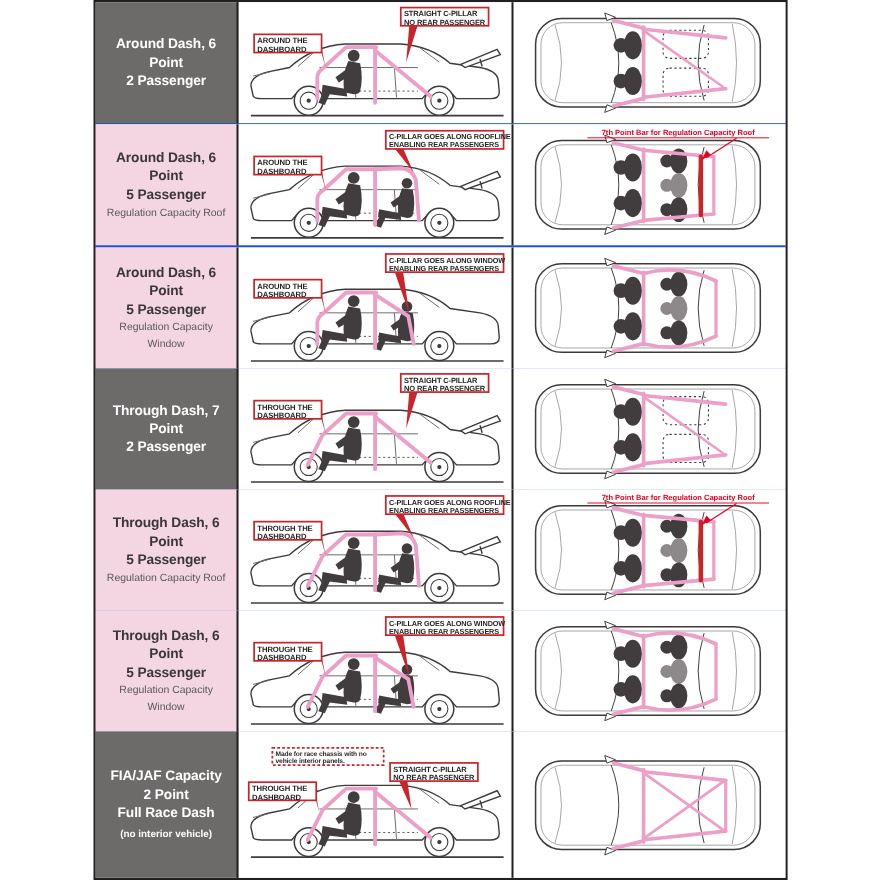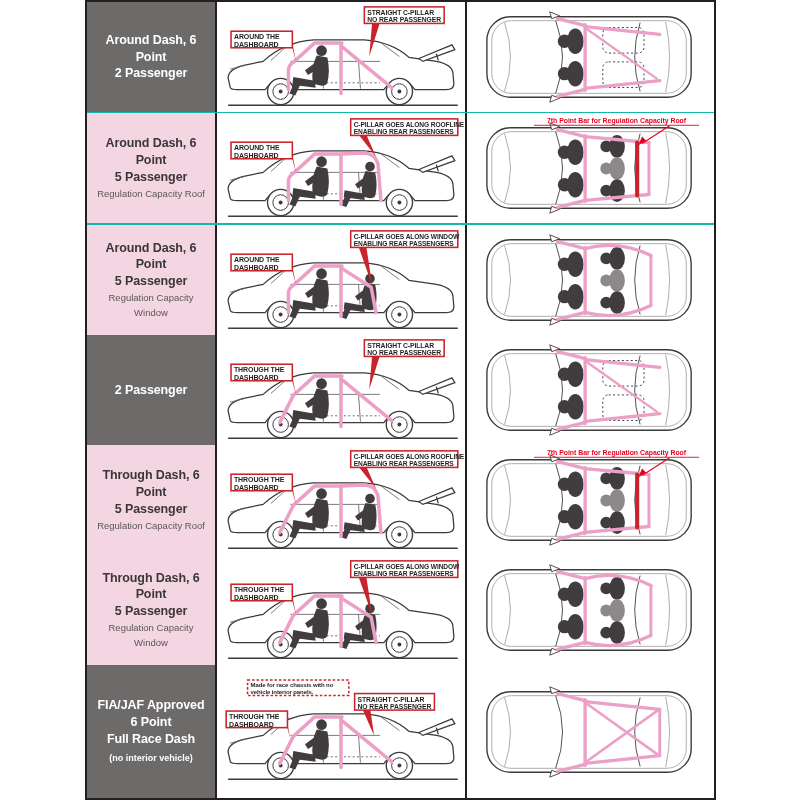--- a/index.html
+++ b/index.html
@@ -1,21 +1,21 @@
 <!DOCTYPE html>
 <html><head>
 <meta charset="utf-8">
 <style>
   html,body{margin:0;padding:0;background:#fff;}
   .stage{position:relative;width:800px;height:800px;background:#fff;overflow:hidden;
          font-family:"Liberation Sans",sans-serif;}
   .cfg-table{position:absolute;left:85px;top:0;width:631px;height:800px;box-sizing:border-box;
              border:2px solid #231f20;display:grid;
              grid-template-rows:111px 112px 110px 110px 110px 110px auto;background:#fff;}
-  .row{display:grid;grid-template-columns:130px 250px 1fr;border-bottom:3px solid #14b8a6;min-height:0;}
+  .row{display:grid;grid-template-columns:130px 250px 1fr;border-bottom:3px solid #1d4ed8;min-height:0;}
   .row:last-child{border-bottom:none;}
   .cell-label{border-right:2.5px solid #231f20;display:flex;flex-direction:column;align-items:center;
               justify-content:center;text-align:center;padding:0 5px;box-sizing:border-box;}
   .cell-label.gray{background:#6d6a6a;color:#ffffff;}
   .cell-label.pink{background:#f3d6e2;color:#3b3637;}
   .t-line{font-weight:700;font-size:12.5px;line-height:1.35;letter-spacing:-0.1px;}
   .t-sub{font-size:9.5px;line-height:1.6;color:#595757;}
   .cell-label.gray .t-sub{color:#ffffff;font-weight:700;font-size:9px;margin-top:3px;}
   .cell-side{border-right:2px solid #231f20;display:flex;align-items:center;justify-content:center;background:#fff;min-width:0;}
   .cell-top{display:flex;align-items:center;justify-content:center;background:#fff;min-width:0;}
@@ -324,20 +324,21 @@
               <path d="M116,89 L88,96"></path>
               <path d="M116,24 Q150,15 183,31"></path>
               <path d="M116,89 Q150,98 183,82"></path>
               <path d="M183,31 L183,82" stroke-width="3"></path>
             </g>
           </svg>
         </div>
       </div>
       <div class="row">
         <div class="cell-label gray">
+          <div class="t-line">Through Dash, 7 Point</div>
           <div class="t-line">2 Passenger</div>
         </div>
         <div class="cell-side">
           <svg viewBox="0 0 252 112" width="248" height="109">
             <line x1="10" y1="105" x2="246" y2="105" stroke="#3d3a3a" stroke-width="1.6"></line>
             <g fill="none" stroke="#3d3a3a" stroke-width="1.3">
               <path d="M12,86 L10,77 Q10,68 26,64 L46,60 Q68,40 98,38 L150,38 Q178,40 196,56 L224,60 Q240,63 241,72 L242,83 Q242,89 234,89 L202,89 Q186,68 170,89 L80,89 Q64,68 48,89 L20,89 Q12,89 12,86 Z" fill="#ffffff"></path>
               <path d="M206,57 L240,43 L243,48 L210,60 Z" fill="#ffffff"></path>
               <line x1="224" y1="52" x2="226" y2="59"></line>
               <g stroke="#6a6767" stroke-width="0.9">
@@ -625,22 +626,22 @@
               <path d="M116,89 L88,96"></path>
               <path d="M116,24 Q150,15 183,31"></path>
               <path d="M116,89 Q150,98 183,82"></path>
               <path d="M183,31 L183,82" stroke-width="3"></path>
             </g>
           </svg>
         </div>
       </div>
       <div class="row">
         <div class="cell-label gray">
-          <div class="t-line">FIA/JAF Approved</div>
-          <div class="t-line">6 Point</div>
+          <div class="t-line">FIA/JAF Capacity</div>
+          <div class="t-line">2 Point</div>
           <div class="t-line">Full Race Dash</div>
           <div class="t-sub">(no interior vehicle)</div>
         </div>
         <div class="cell-side">
           <svg viewBox="0 0 252 112" width="248" height="109">
             <line x1="10" y1="105" x2="246" y2="105" stroke="#3d3a3a" stroke-width="1.6"></line>
             <g fill="none" stroke="#3d3a3a" stroke-width="1.3">
               <path d="M12,86 L10,77 Q10,68 26,64 L46,60 Q68,40 98,38 L150,38 Q178,40 196,56 L224,60 Q240,63 241,72 L242,83 Q242,89 234,89 L202,89 Q186,68 170,89 L80,89 Q64,68 48,89 L20,89 Q12,89 12,86 Z" fill="#ffffff"></path>
               <path d="M206,57 L240,43 L243,48 L210,60 Z" fill="#ffffff"></path>
               <line x1="224" y1="52" x2="226" y2="59"></line>

